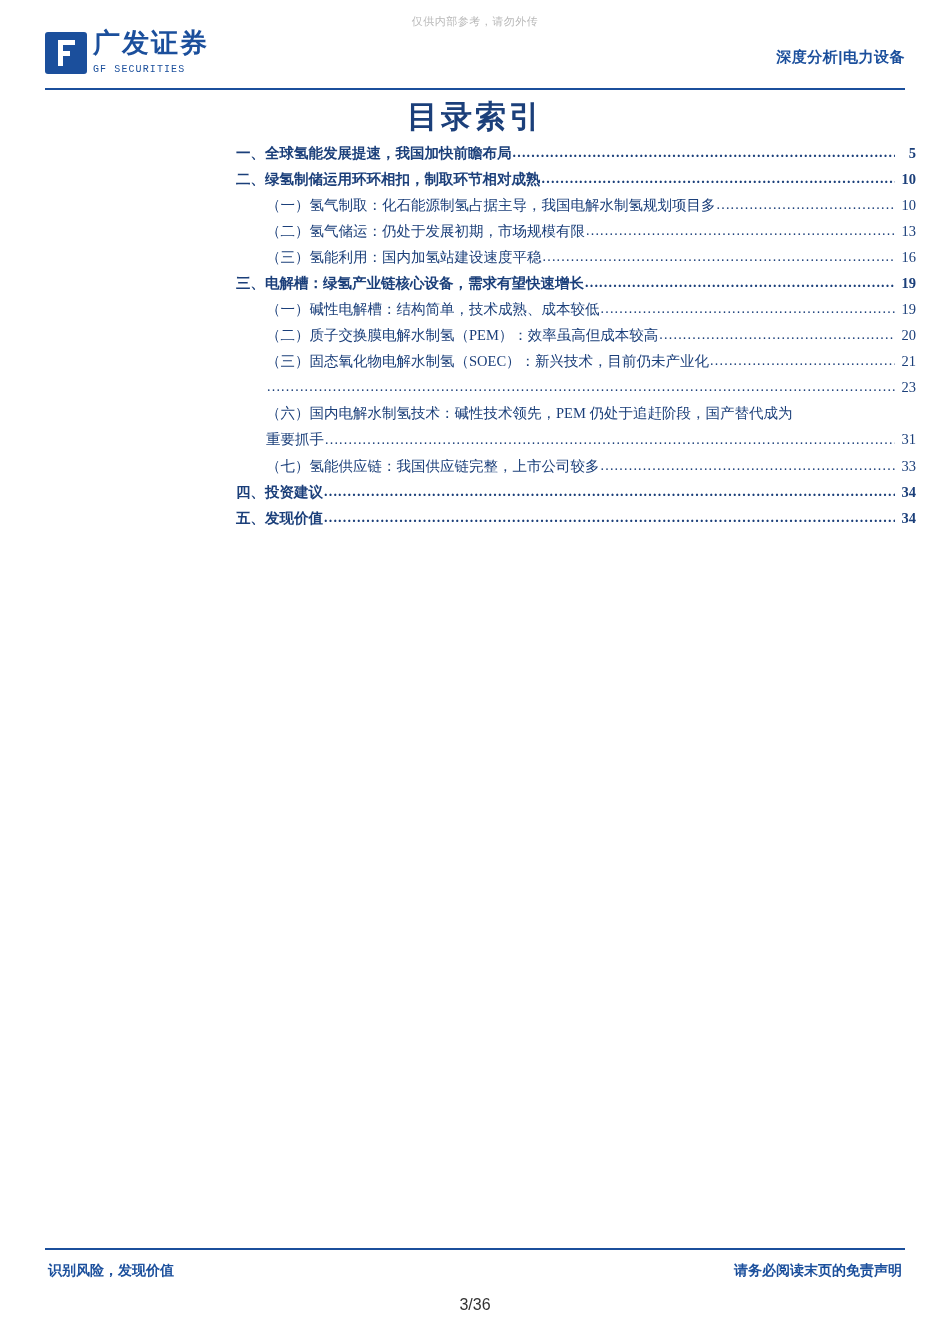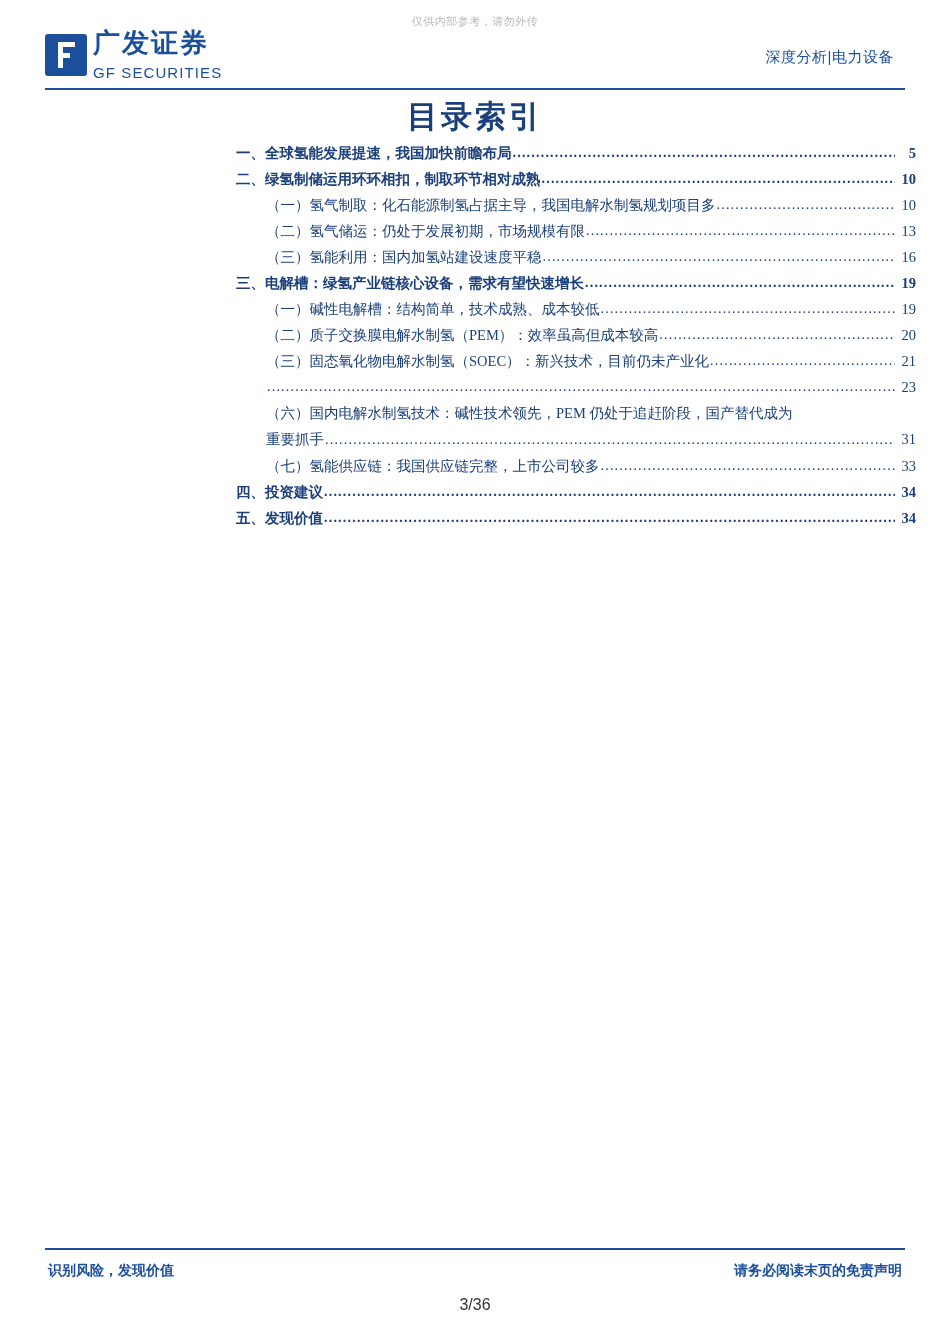--- a/index.html
+++ b/index.html
@@ -25,21 +25,21 @@
     text-align: center;
     font-family: "Liberation Sans", sans-serif;
     font-size: 11px;
     color: #b9b9b9;
     letter-spacing: 0.5px;
   }
   .header {
     position: absolute;
     top: 30px;
     left: 45px;
-    right: 56px;
+    right: 45px;
     height: 58px;
   }
   .logo-wrap {
     position: absolute;
     left: 0;
     top: 0;
     display: flex;
     align-items: center;
     gap: 6px;
   }
@@ -85,33 +85,33 @@
     line-height: 1;
   }
   .logo-cn {
     font-family: "Liberation Serif", serif;
     font-weight: bold;
     font-size: 27px;
     color: #1b4f9c;
     letter-spacing: 2px;
   }
   .logo-en {
-    font-family: Liberation Sans, sans-serif;
-    font-size: 15px;
+    font-family: Liberation Mono, monospace;
+    font-size: 10px;
     color: #1b4f9c;
     letter-spacing: 1.1px;
     margin-top: 8px;
   }
   .header-right {
     position: absolute;
     right: 0;
     top: 18px;
     font-family: "Liberation Sans", sans-serif;
     font-size: 15px;
-    font-weight: normal;
+    font-weight: bold;
     color: #1b4f9c;
     letter-spacing: 0.5px;
   }
   .header-rule {
     position: absolute;
     left: 45px;
     right: 45px;
     top: 88px;
     height: 2px;
     background: #1b4f9c;

